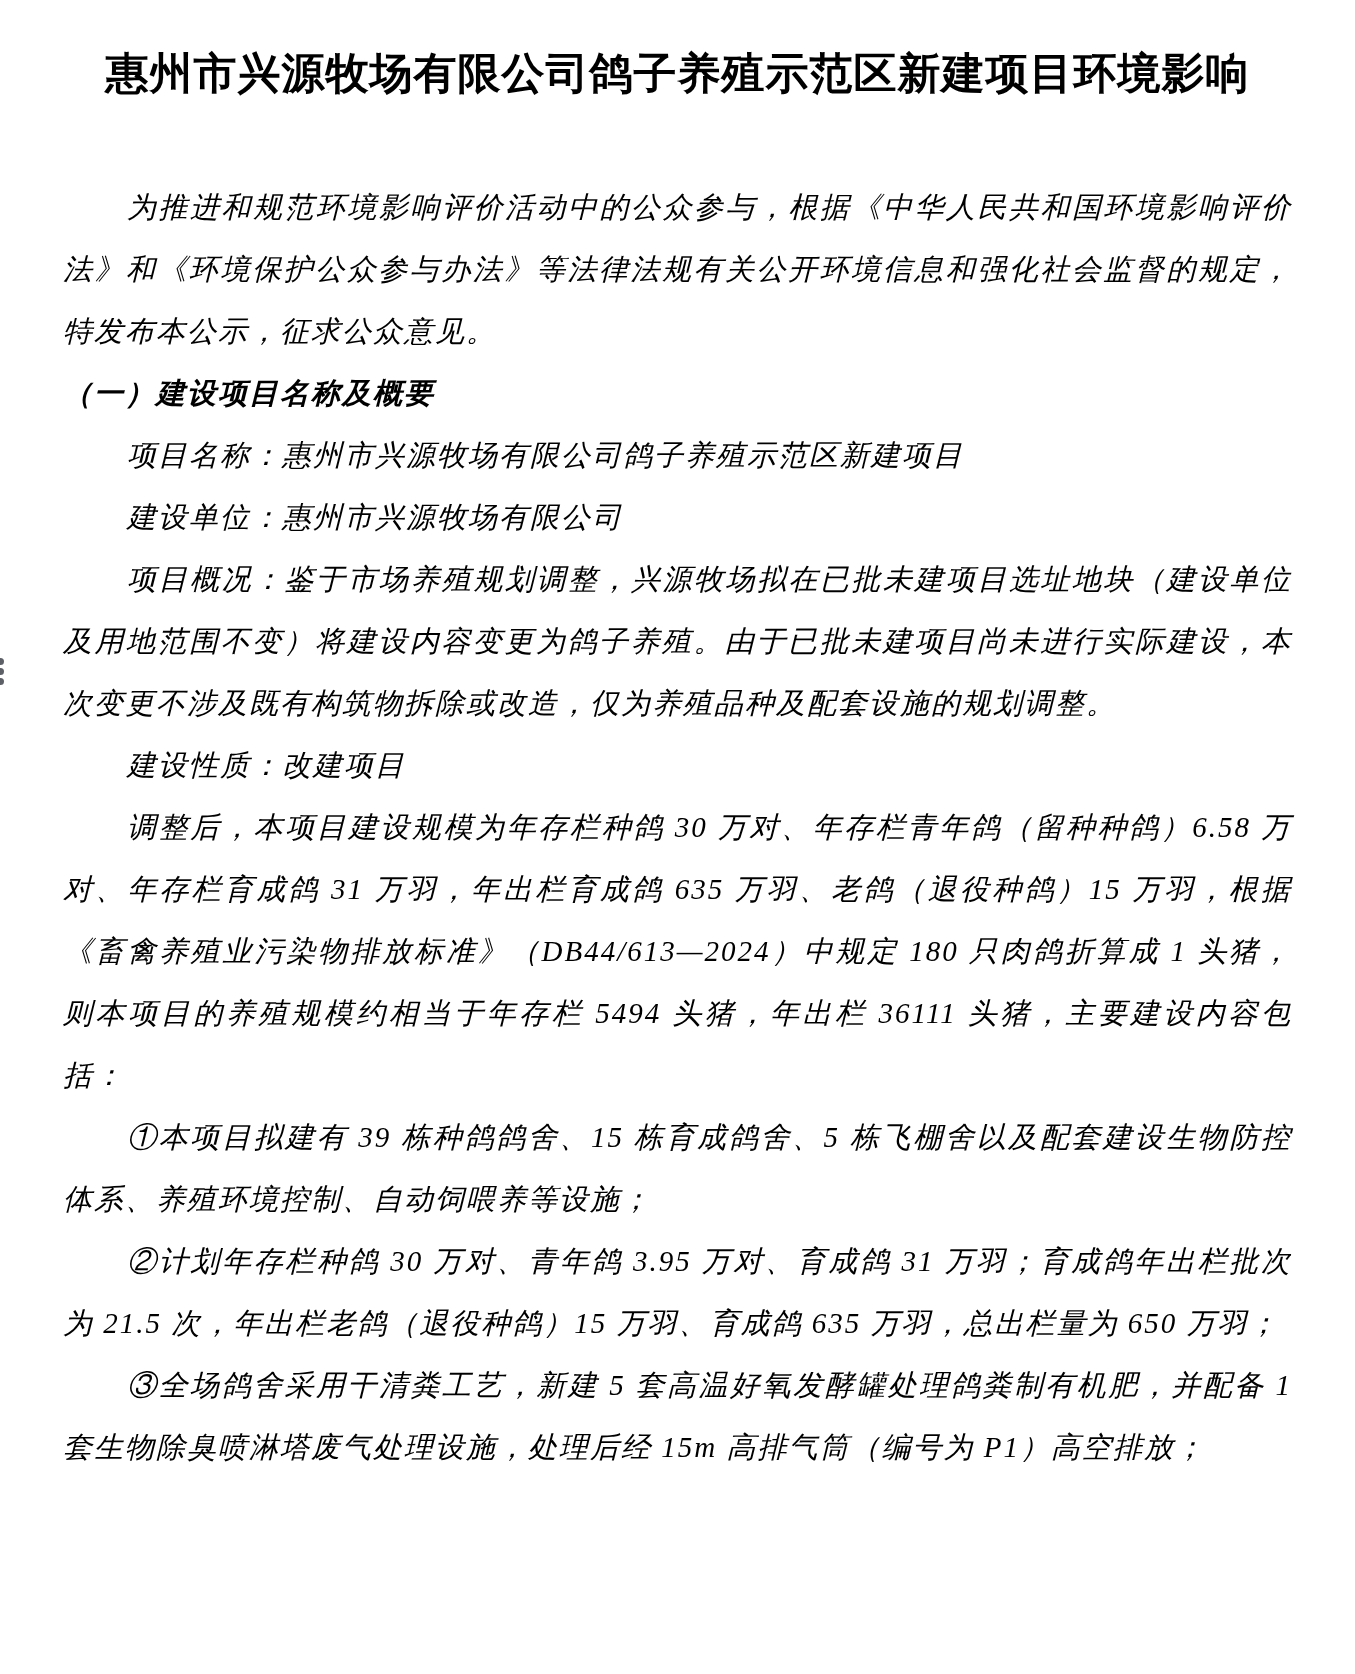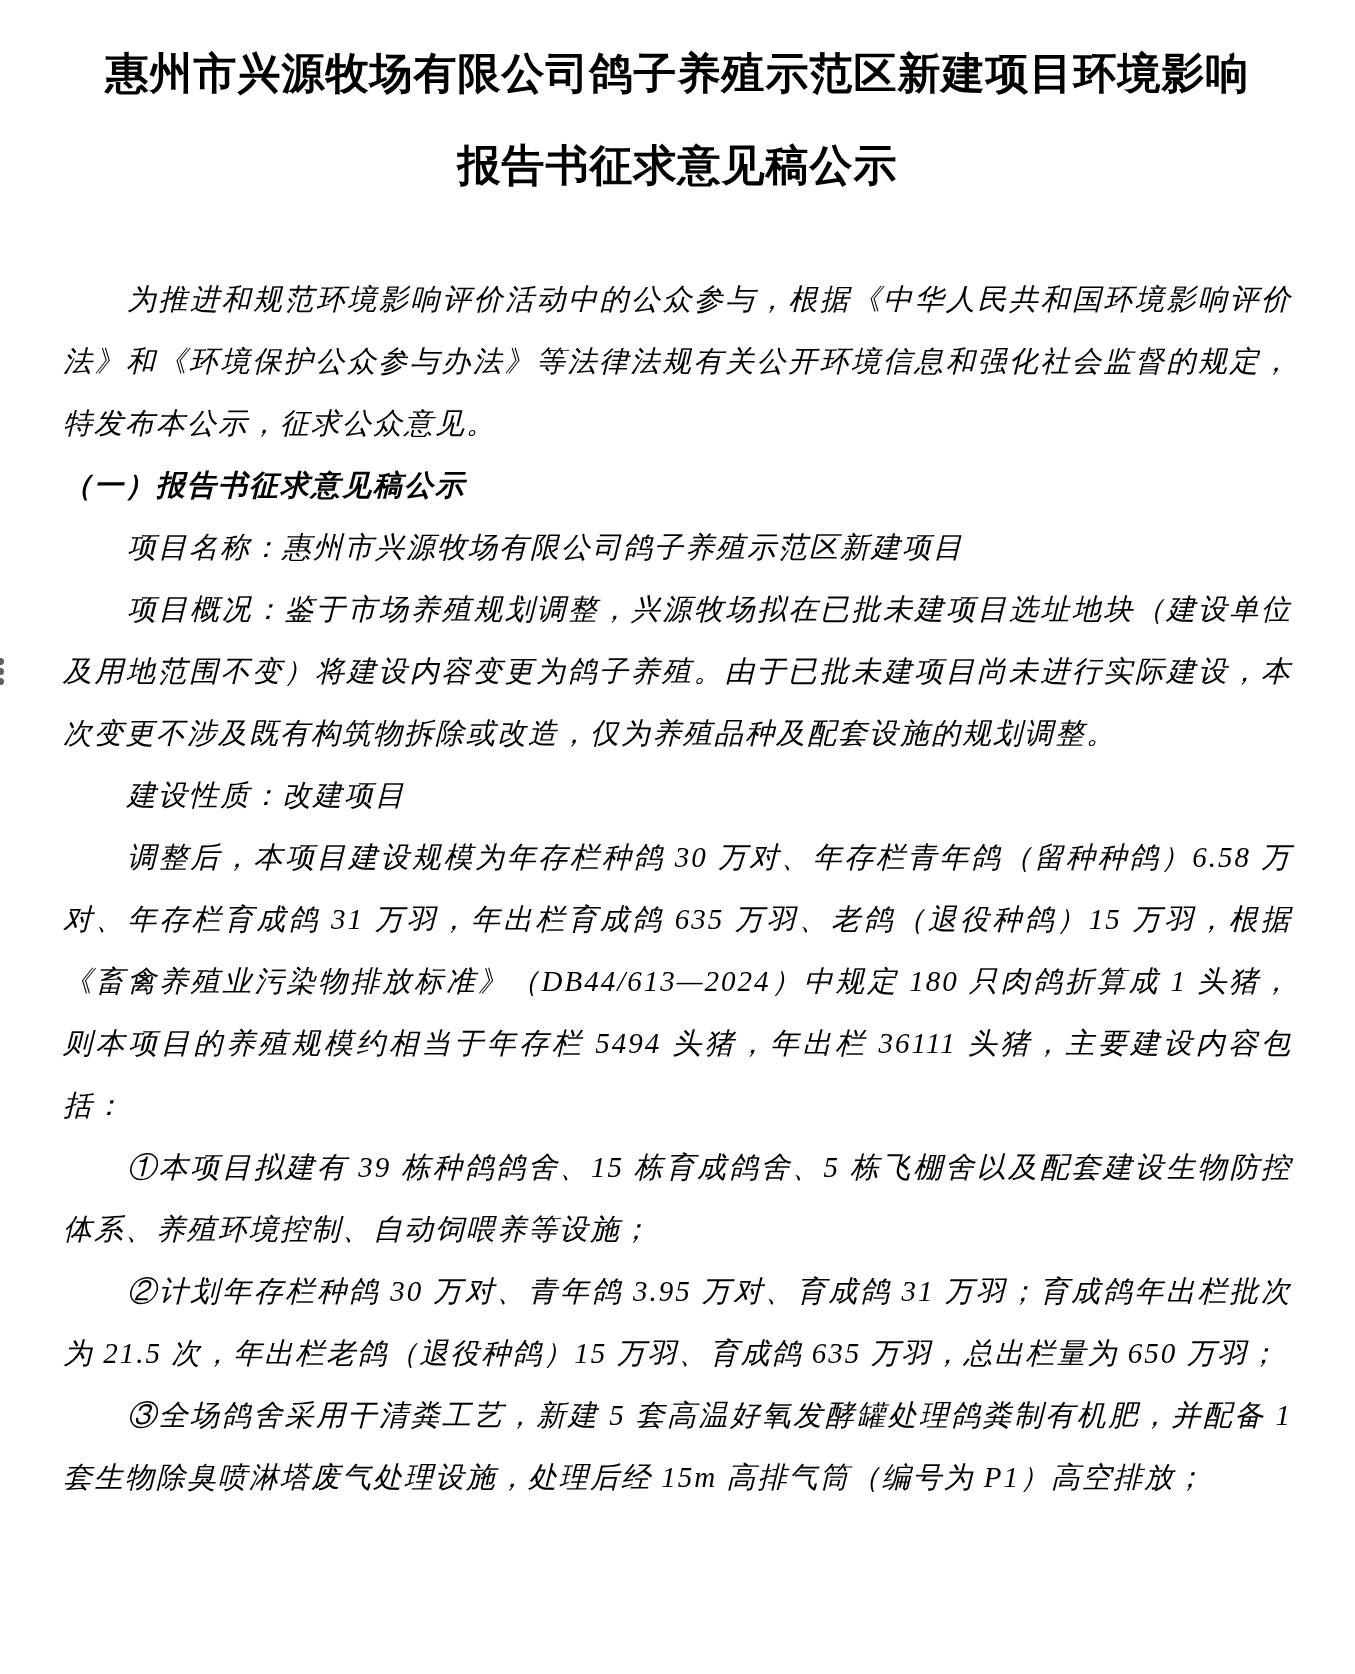--- a/index.html
+++ b/index.html
@@ -65,26 +65,26 @@
     border-radius: 50%;
     background: #5d6066;
   }
 </style>
 </head>
 <body>
 
 <div class="page">
   <div class="doc-title">
     <div>惠州市兴源牧场有限公司鸽子养殖示范区新建项目环境影响</div>
-    <div>报告书征求意见稿公示</div>
   </div>
   <div class="doc-body">
       <p class="para">为推进和规范环境影响评价活动中的公众参与，根据《中华人民共和国环境影响评价法》和《环境保护公众参与办法》等法律法规有关公开环境信息和强化社会监督的规定，特发布本公示，征求公众意见。</p>
-      <p class="para heading">（一）报告书征求意见稿公示</p>
+      <p class="para heading">（一）建设项目名称及概要</p>
       <p class="para">项目名称：惠州市兴源牧场有限公司鸽子养殖示范区新建项目</p>
+      <p class="para">建设单位：惠州市兴源牧场有限公司</p>
       <p class="para">项目概况：鉴于市场养殖规划调整，兴源牧场拟在已批未建项目选址地块（建设单位及用地范围不变）将建设内容变更为鸽子养殖。由于已批未建项目尚未进行实际建设，本次变更不涉及既有构筑物拆除或改造，仅为养殖品种及配套设施的规划调整。</p>
       <p class="para">建设性质：改建项目</p>
       <p class="para">调整后，本项目建设规模为年存栏种鸽 30 万对、年存栏青年鸽（留种种鸽）6.58 万对、年存栏育成鸽 31 万羽，年出栏育成鸽 635 万羽、老鸽（退役种鸽）15 万羽，根据《畜禽养殖业污染物排放标准》（DB44/613—2024）中规定 180 只肉鸽折算成 1 头猪，则本项目的养殖规模约相当于年存栏 5494 头猪，年出栏 36111 头猪，主要建设内容包括：</p>
       <p class="para">①本项目拟建有 39 栋种鸽鸽舍、15 栋育成鸽舍、5 栋飞棚舍以及配套建设生物防控体系、养殖环境控制、自动饲喂养等设施；</p>
       <p class="para">②计划年存栏种鸽 30 万对、青年鸽 3.95 万对、育成鸽 31 万羽；育成鸽年出栏批次为 21.5 次，年出栏老鸽（退役种鸽）15 万羽、育成鸽 635 万羽，总出栏量为 650 万羽；</p>
       <p class="para">③全场鸽舍采用干清粪工艺，新建 5 套高温好氧发酵罐处理鸽粪制有机肥，并配备 1 套生物除臭喷淋塔废气处理设施，处理后经 15m 高排气筒（编号为 P1）高空排放；</p>
     </div>
 </div>
 
 <div class="edge-handle">

